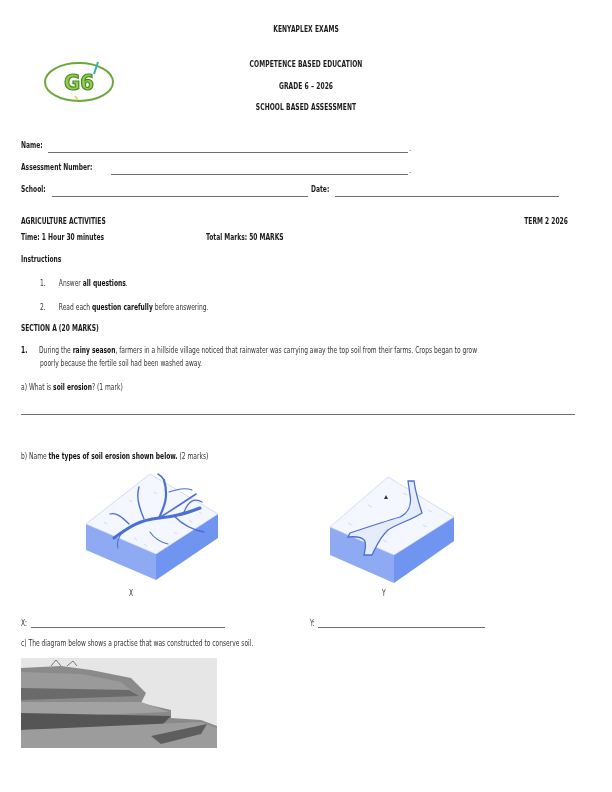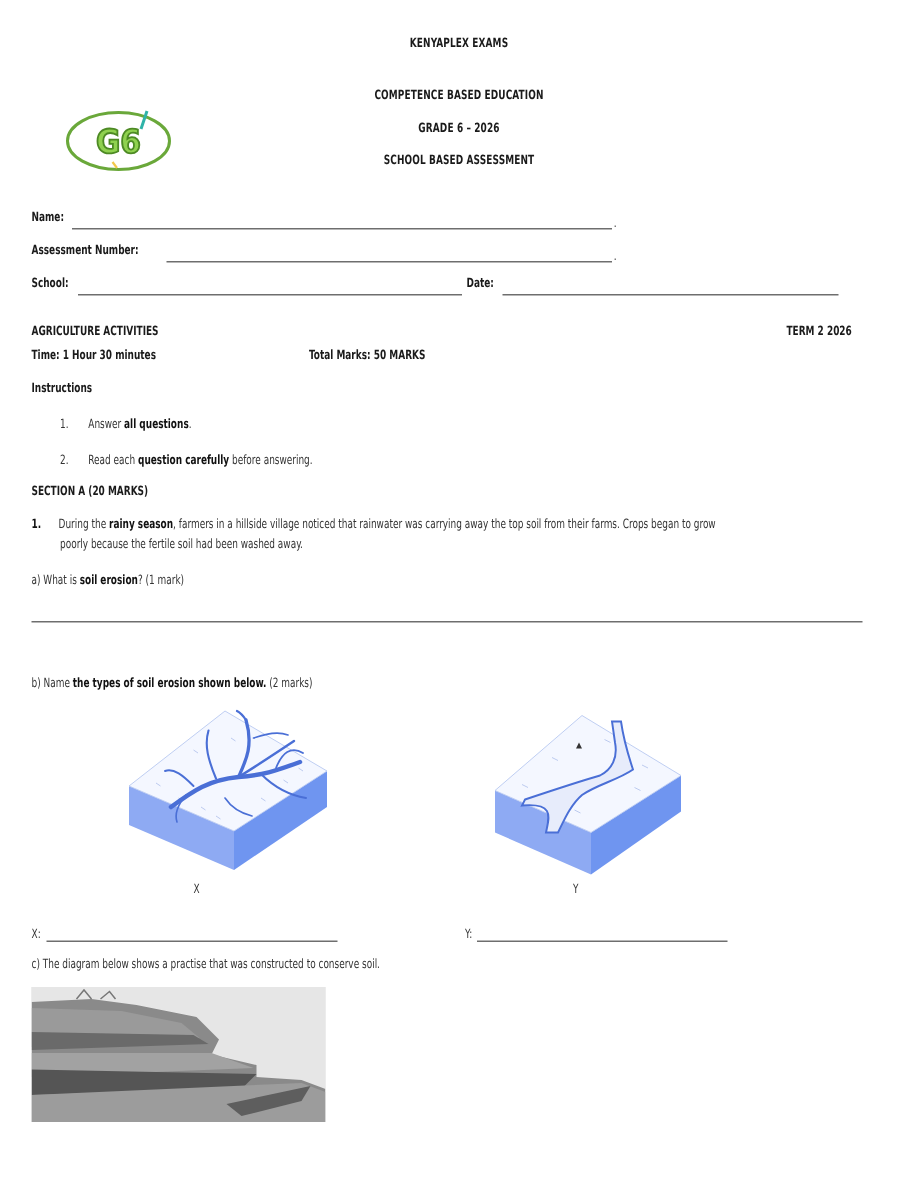--- a/index.html
+++ b/index.html
@@ -15,21 +15,21 @@
       font-size: 8.5px; font-weight: bold; color: #1a1a1a;
       transform: scaleX(0.78); transform-origin: 306px 0;
       letter-spacing: 0.1px;
     }
     .cond { transform: scaleX(0.78); transform-origin: 0 0; white-space: nowrap; }
     .lbl { font-size: 8.5px; font-weight: bold; color: #1a1a1a; }
     .txt { font-size: 8.5px; color: #333; }
     .b { font-weight: bold; color: #111; }
     .line { position: absolute; height: 0; border-top: 1px solid #6e6e6e; }
     .dot { position: absolute; font-size: 8px; color: #555; }
-    .logo { position: absolute; left: 42px; top: 72px; width: 74px; height: 44px; }
+    .logo { position: absolute; left: 42px; top: 60px; width: 74px; height: 44px; }
     .fig { position: absolute; }
     .photo {
       position: absolute; left: 21px; top: 658px; width: 196px; height: 90px;
       background: #dcdcdc; overflow: hidden;
     }
   </style>
 </head>
 <body>
 
 <div class="hdr" style="top:24px;">KENYAPLEX EXAMS</div>

